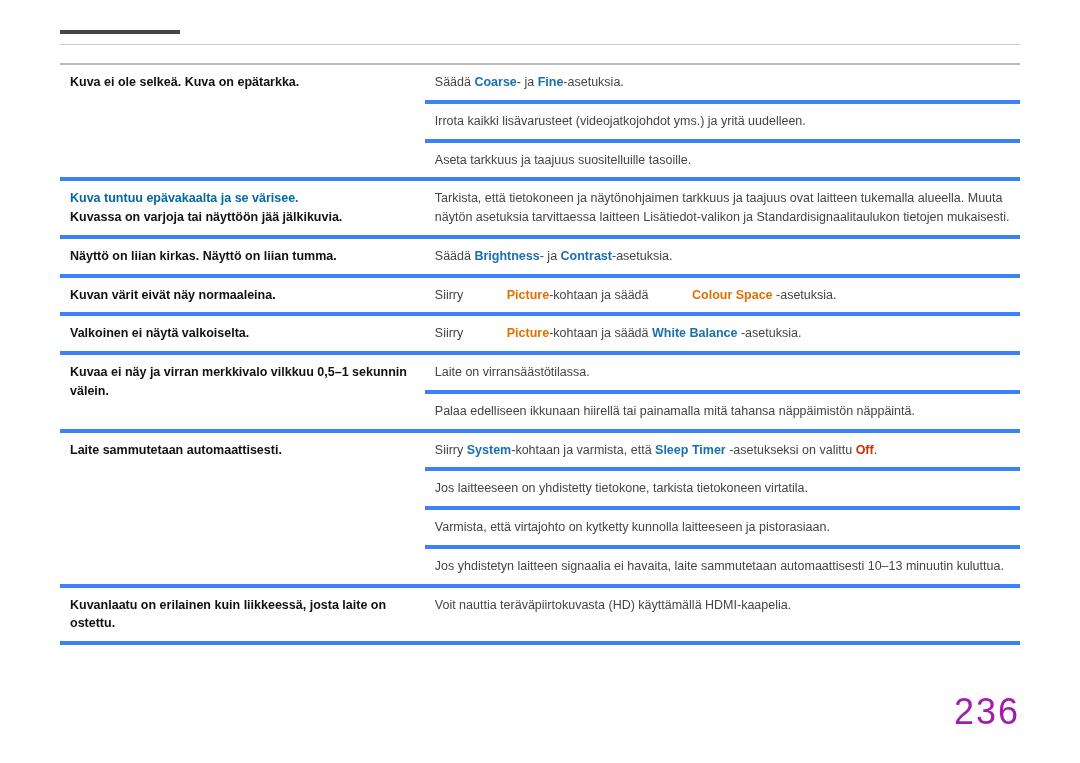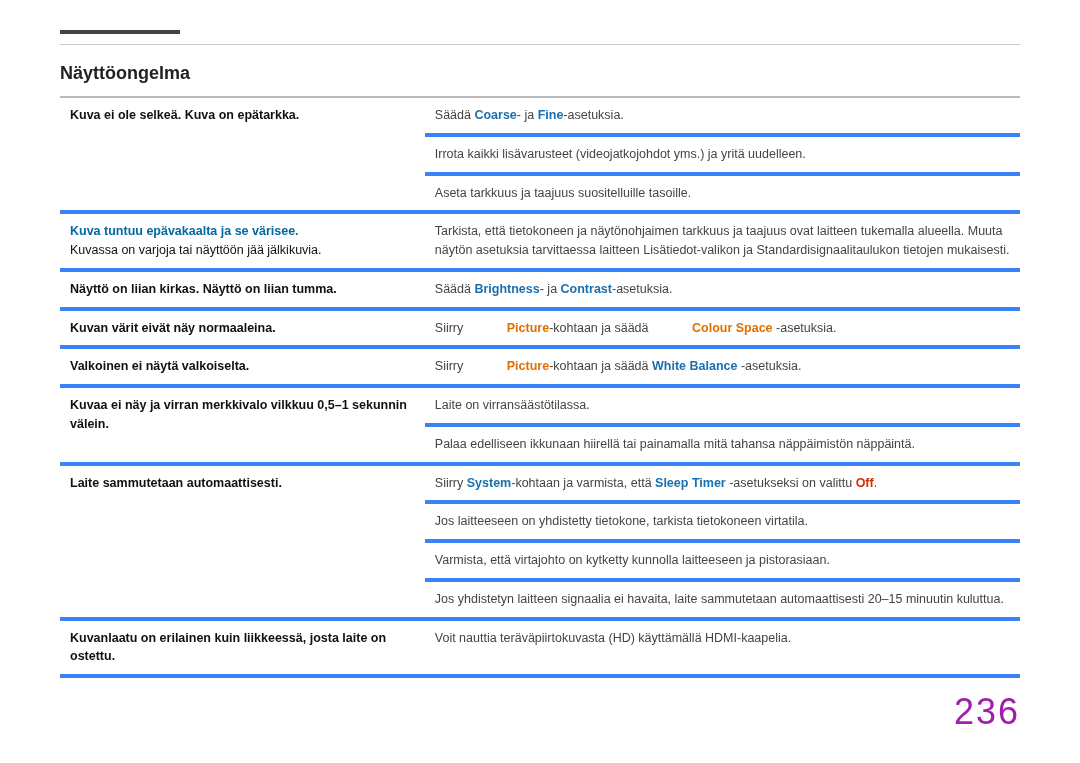--- a/index.html
+++ b/index.html
@@ -109,36 +109,35 @@
   </style>
 </head>
 <body>
 
 <div class="page-container">
 
   <div class="top-bar">
     <div class="top-bar-accent"></div>
   </div>
 
-  <div class="page-title">Näyttöongelma</div>
 
   <table class="main-table">
     <tbody id="table-body">
         <tr style="border-top: 2px solid rgb(187, 187, 187);">
           <td class="col-problem multirow-problem bold-text" rowspan="3" style="vertical-align: top;"><span style="font-weight: bold; color: rgb(17, 17, 17);">Kuva ei ole selkeä. Kuva on epätarkka.</span></td>
           <td class="col-solution"><span><span>Säädä </span><span class="highlight-blue">Coarse</span><span>- ja </span><span class="highlight-blue">Fine</span><span>-asetuksia.</span></span></td>
         </tr>
         <tr>
           <td class="col-solution"><span>Irrota kaikki lisävarusteet (videojatkojohdot yms.) ja yritä uudelleen.</span></td>
         </tr>
         <tr>
           <td class="col-solution"><span>Aseta tarkkuus ja taajuus suositelluille tasoille.</span></td>
         </tr>
         <tr>
-          <td class="col-problem multirow-problem bold-text" rowspan="1" style="vertical-align: top;"><span style="font-weight: bold; color: #0369a1; text-align: right;">Kuva tuntuu epävakaalta ja se värisee.</span><br><span style="font-weight: normal; color: rgb(17, 17, 17);">Kuvassa on varjoja tai näyttöön jää jälkikuvia.</span></td>
+          <td class="col-problem multirow-problem bold-text" rowspan="1" style="vertical-align: top;"><span style="font-weight: bold; color: #0369a1; text-align: right;">Kuva tuntuu epävakaalta ja se värisee.</span><br><span style="font-weight: bold; color: rgb(17, 17, 17);">Kuvassa on varjoja tai näyttöön jää jälkikuvia.</span></td>
           <td class="col-solution"><span>Tarkista, että tietokoneen ja näytönohjaimen tarkkuus ja taajuus ovat laitteen tukemalla alueella. Muuta näytön asetuksia tarvittaessa laitteen Lisätiedot-valikon ja Standardisignaalitaulukon tietojen mukaisesti.</span></td>
         </tr>
         <tr>
           <td class="col-problem multirow-problem bold-text" rowspan="1" style="vertical-align: top;"><span style="font-weight: bold; color: rgb(17, 17, 17);">Näyttö on liian kirkas. Näyttö on liian tumma.</span></td>
           <td class="col-solution"><span><span>Säädä </span><span class="highlight-blue">Brightness</span><span>- ja </span><span class="highlight-blue">Contrast</span><span>-asetuksia.</span></span></td>
         </tr>
         <tr>
           <td class="col-problem multirow-problem bold-text" rowspan="1" style="vertical-align: top;"><span style="font-weight: bold; color: rgb(17, 17, 17);">Kuvan värit eivät näy normaaleina.</span></td>
           <td class="col-solution"><span><span>Siirry </span><span class="highlight-orange">Picture</span><span>-kohtaan ja säädä </span><span class="highlight-orange">Colour Space</span><span> -asetuksia.</span></span></td>
         </tr>
@@ -157,21 +156,21 @@
           <td class="col-problem multirow-problem bold-text" rowspan="4" style="vertical-align: top;"><span style="font-weight: bold; color: rgb(17, 17, 17);">Laite sammutetaan automaattisesti.</span></td>
           <td class="col-solution"><span><span>Siirry </span><span class="highlight-blue">System</span><span>-kohtaan ja varmista, että </span><span class="highlight-blue">Sleep Timer</span><span> -asetukseksi on valittu </span><span class="highlight-red">Off</span><span>.</span></span></td>
         </tr>
         <tr>
           <td class="col-solution"><span>Jos laitteeseen on yhdistetty tietokone, tarkista tietokoneen virtatila.</span></td>
         </tr>
         <tr>
           <td class="col-solution"><span>Varmista, että virtajohto on kytketty kunnolla laitteeseen ja pistorasiaan.</span></td>
         </tr>
         <tr>
-          <td class="col-solution"><span>Jos yhdistetyn laitteen signaalia ei havaita, laite sammutetaan automaattisesti 20–15 minuutin kuluttua.</span></td>
+          <td class="col-solution"><span>Jos yhdistetyn laitteen signaalia ei havaita, laite sammutetaan automaattisesti 10–13 minuutin kuluttua.</span></td>
         </tr>
         <tr>
           <td class="col-problem multirow-problem bold-text" rowspan="1" style="vertical-align: top;"><span style="font-weight: bold; color: rgb(17, 17, 17);">Kuvanlaatu on erilainen kuin liikkeessä, josta laite on ostettu.</span></td>
           <td class="col-solution"><span>Voit nauttia teräväpiirtokuvasta (HD) käyttämällä HDMI-kaapelia.</span></td>
         </tr>
       </tbody>
   </table>
 
   <div class="page-number">236</div>
 </div>

